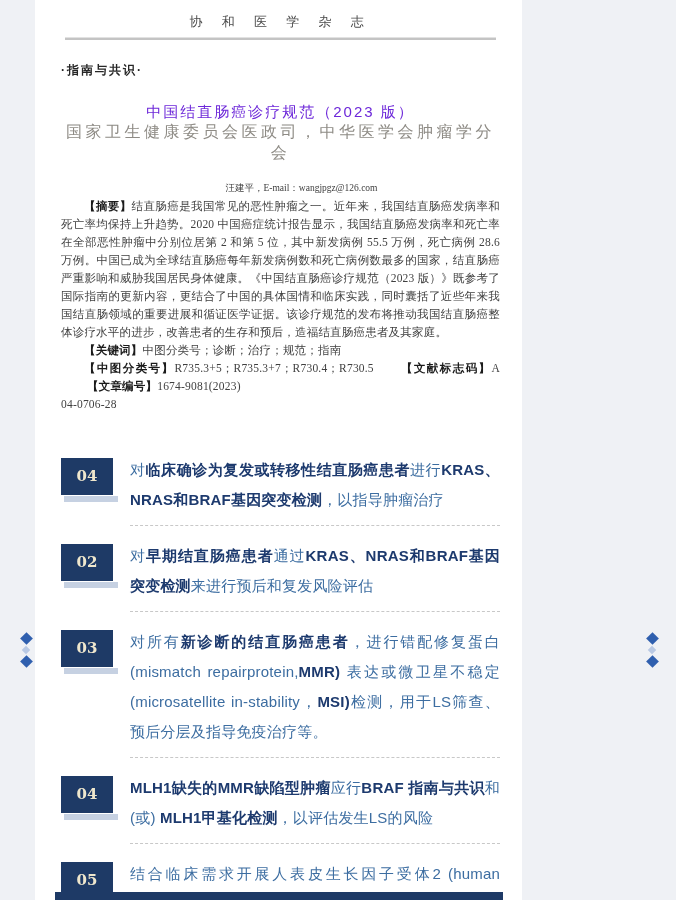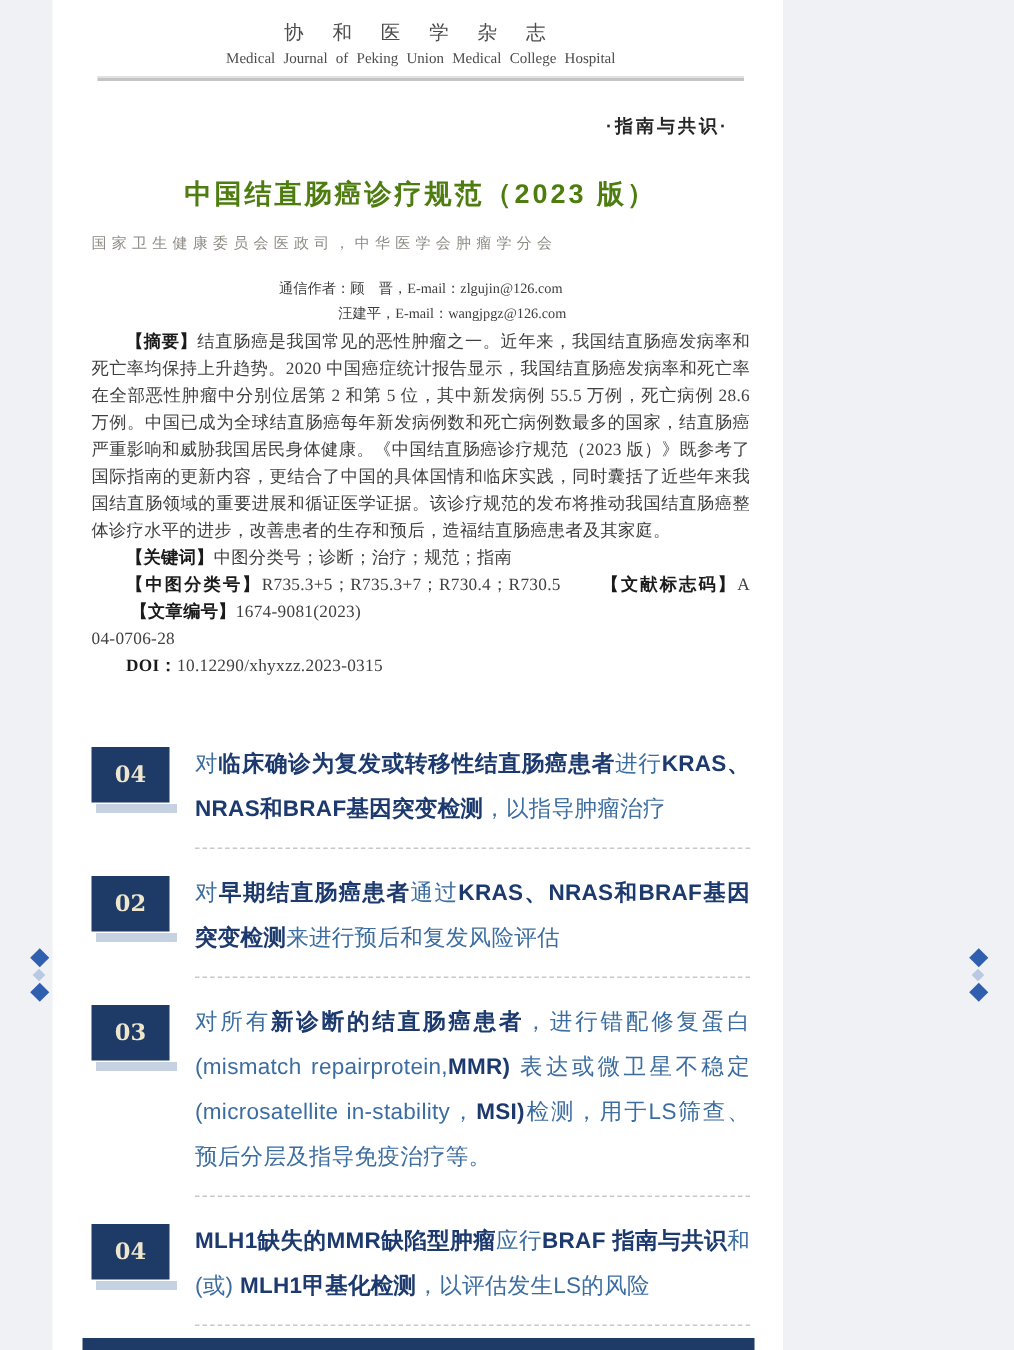--- a/index.html
+++ b/index.html
@@ -33,32 +33,32 @@
     font-size:13px;letter-spacing:8px;color:#4c4c4c;
   }
   .j-en{
     margin-top:3px;text-align:center;
     font-family:"Liberation Serif","DejaVu Serif",serif;
     font-size:10px;color:#4c4c4c;word-spacing:3px;
   }
   .rule{margin:6px 4px 0 4px;height:3px;background:#c4c4c4;border-top:1px solid #e2e2e2;}
 
   .section-label{
-    margin-top:22px;text-align:right;padding-right:14px;
+    margin-top:22px;text-align:left;padding-right:14px;
     font-size:12px;font-weight:600;letter-spacing:2px;color:#262626;
   }
 
   .article-title{
     margin-top:24px;text-align:center;
-    font-size:18px;font-weight:bold;letter-spacing:2px;color:#4d7c0f;
+    font-size:15px;font-weight:normal;letter-spacing:2px;color:#6d28d9;
   }
   .article-authors{
-    margin-top:14px;text-align:left;
+    text-align:center;
     font-family:"Liberation Serif","DejaVu Serif",serif;
-    font-size:10px;letter-spacing:3.5px;color:#8e8b85;
+    font-size:16px;letter-spacing:3.5px;color:#8e8b85;
   }
   .corr{
     margin-top:16px;text-align:center;
     font-family:"Liberation Serif","DejaVu Serif",serif;
     font-size:9.5px;line-height:17px;color:#3c3c3c;
   }
   .corr .l2{position:relative;left:21px;}
 
   
   .scholar{
@@ -105,39 +105,36 @@
   
   .footer-bar{position:absolute;bottom:0;left:20px;right:19px;height:8px;background:var(--accent-navy);}
 </style>
 </head>
 <body>
 
 <div class="page">
   <div class="content">
 
     <div class="j-cn">协 和 医 学 杂 志</div>
-    <div class="j-en">Medical Journal of Peking Union Medical College Hospital</div>
     <div class="rule"></div>
 
     <div class="section-label">·指南与共识·</div>
 
     <h1 class="article-title">中国结直肠癌诊疗规范（2023 版）</h1>
     <div class="article-authors">国家卫生健康委员会医政司，中华医学会肿瘤学分会</div>
 
     <div class="corr">
-      <div class="l1">通信作者：顾　晋，E-mail：zlgujin@126.com</div>
       <div class="l2">汪建平，E-mail：wangjpgz@126.com</div>
     </div>
 
     <div class="scholar">
       <p class="ind"><span class="lbl">【摘要】</span><span>结直肠癌是我国常见的恶性肿瘤之一。近年来，我国结直肠癌发病率和死亡率均保持上升趋势。2020 中国癌症统计报告显示，我国结直肠癌发病率和死亡率在全部恶性肿瘤中分别位居第 2 和第 5 位，其中新发病例 55.5 万例，死亡病例 28.6 万例。中国已成为全球结直肠癌每年新发病例数和死亡病例数最多的国家，结直肠癌严重影响和威胁我国居民身体健康。《中国结直肠癌诊疗规范（2023 版）》既参考了国际指南的更新内容，更结合了中国的具体国情和临床实践，同时囊括了近些年来我国结直肠领域的重要进展和循证医学证据。该诊疗规范的发布将推动我国结直肠癌整体诊疗水平的进步，改善患者的生存和预后，造福结直肠癌患者及其家庭。</span></p>
       <p class="ind"><span class="lbl">【关键词】</span><span>中图分类号；诊断；治疗；规范；指南</span></p>
       <p class="ind"><span class="lbl">【中图分类号】</span><span>R735.3+5；R735.3+7；R730.4；R730.5</span><span class="gap"></span><span class="lbl">【文献标志码】</span><span>A</span><span class="gap"></span><span class="lbl">【文章编号】</span><span>1674-9081(2023)</span></p>
       <p>04-0706-28</p>
-      <p class="ind"><span class="lbl">DOI：</span><span>10.12290/xhyxzz.2023-0315</span></p>
     </div>
 
     <div id="items-list">
   <div class="item">
     <div class="badge">
       <span class="num">04</span>
     </div>
     <p class="item-text"><span>对</span><span class="b">临床确诊为复发或转移性结直肠癌患者</span><span>进行</span><span class="b">KRAS、NRAS和BRAF基因突变检测</span><span>，以指导肿瘤治疗</span></p>
   </div>
   <div class="sep"></div>

